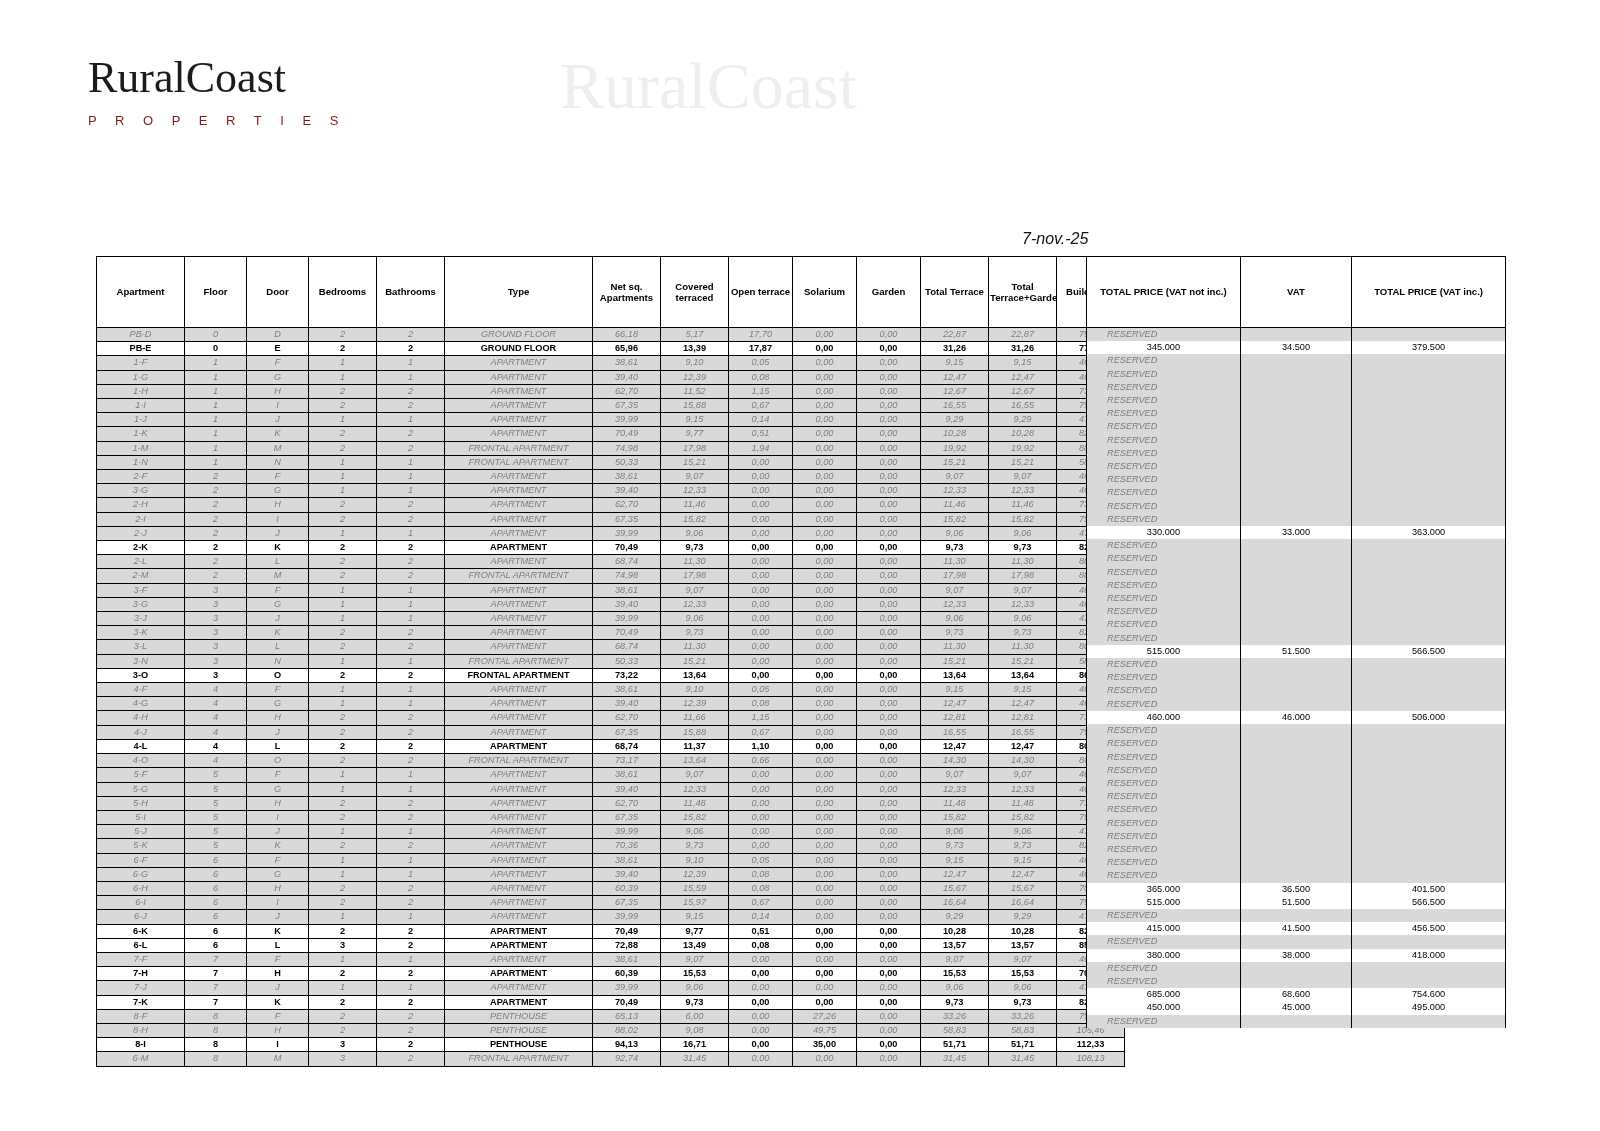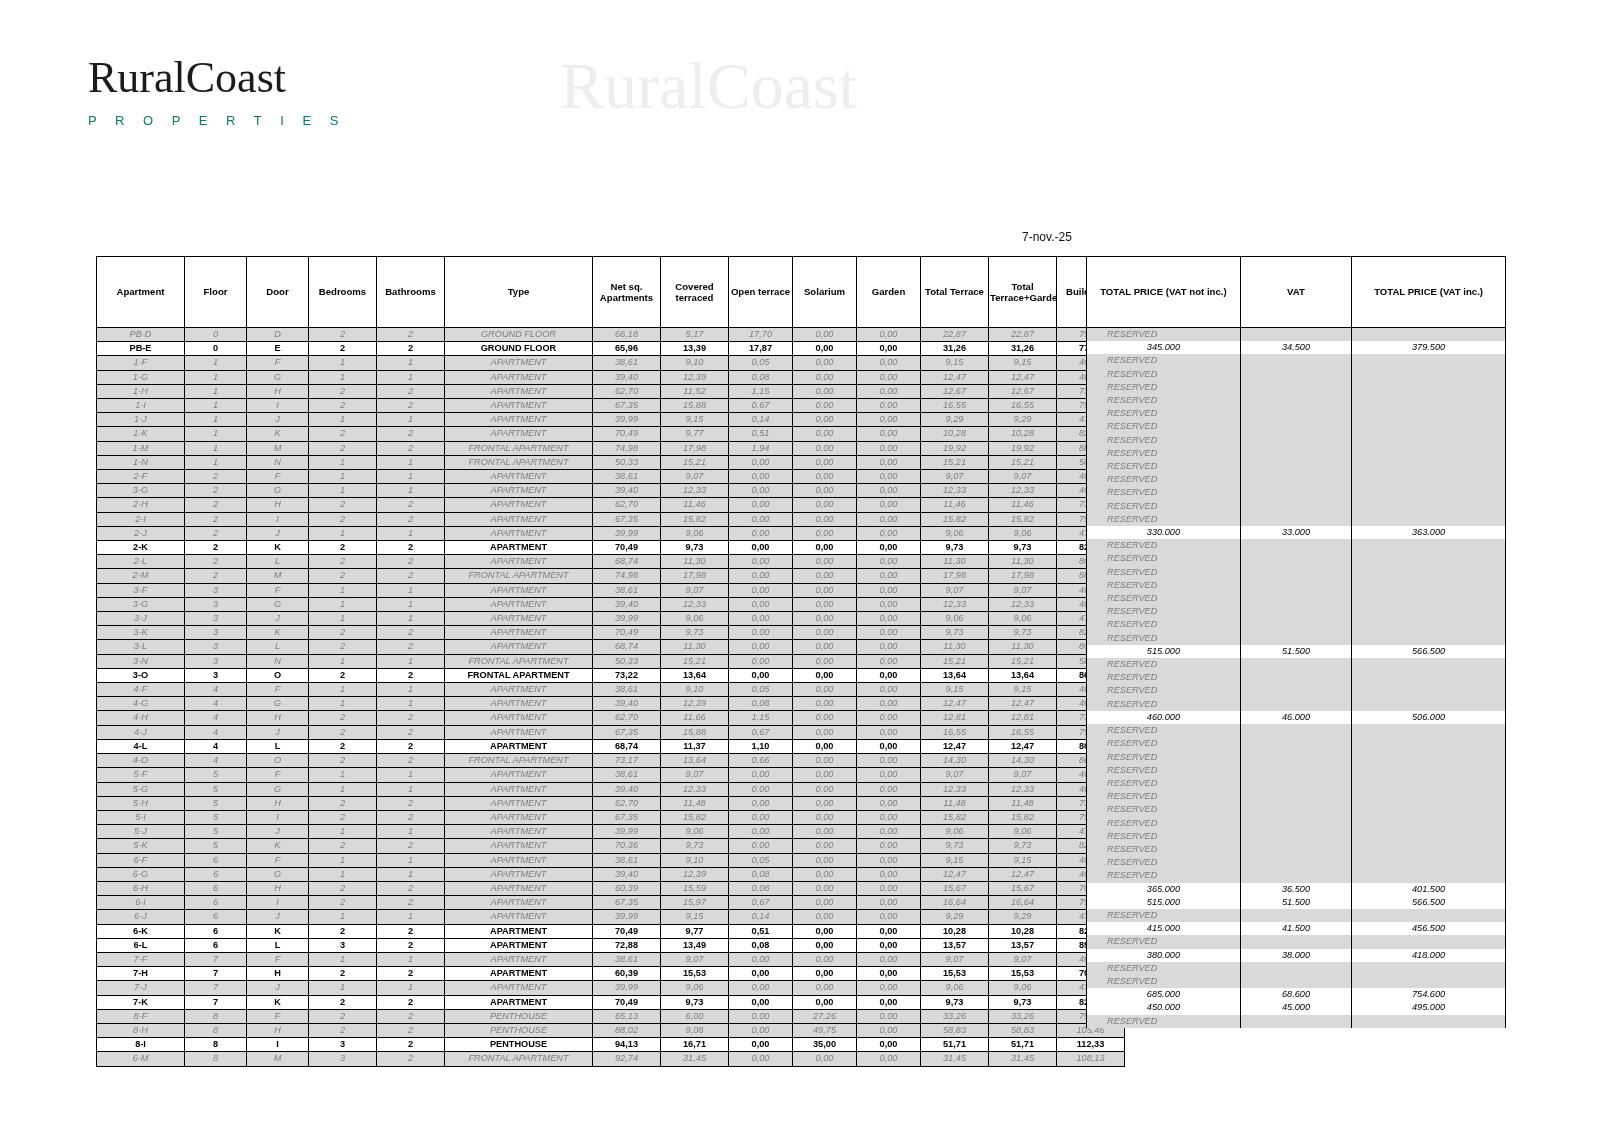--- a/index.html
+++ b/index.html
@@ -33,40 +33,41 @@
     letter-spacing: 0px;
     color: #1b1b1b;
     line-height: 1.05;
     white-space: nowrap;
   }
   .logo-sub {
     margin-top: 12px;
     font-family: "Liberation Sans", sans-serif;
     font-size: 13px;
     letter-spacing: 7.5px;
-    color: #0f766e;
+    color: #7f1d1d;
   }
   
   .watermark {
     position: absolute;
     left: 560px;
     top: 48px;
     font-family: "Liberation Serif", serif;
     font-size: 66px;
     color: #eeeeee;
     white-space: nowrap;
     user-select: none;
   }
   
   .doc-date {
     position: absolute;
     left: 1022px;
     top: 230px;
-    font-size: 12px;
+    font-size: 16px;
     color: #111;
+    font-style: italic;
   }
   
   .table-wrap {
     position: absolute;
     left: 96px;
     top: 256px;
   }
   table.main-table, table.price-table {
     border-collapse: collapse;
     table-layout: fixed;
@@ -129,21 +130,20 @@
   }
   table.price-table tr.reserved td {
     background: #d9d9d9;
     border-left: 1px solid #000;
     border-right: 1px solid #000;
     border-top: none;
     border-bottom: none;
   }
   table.price-table tr.available td {
     background: #ffffff;
-    font-style: italic;
     font-weight: normal;
     border: none;
     border-left: 1px solid #000;
     border-right: 1px solid #000;
   }
   table.price-table thead th {
     border: 1px solid #000;
     margin-top: 32px;
   }
   table.price-table td.empty-cell {

